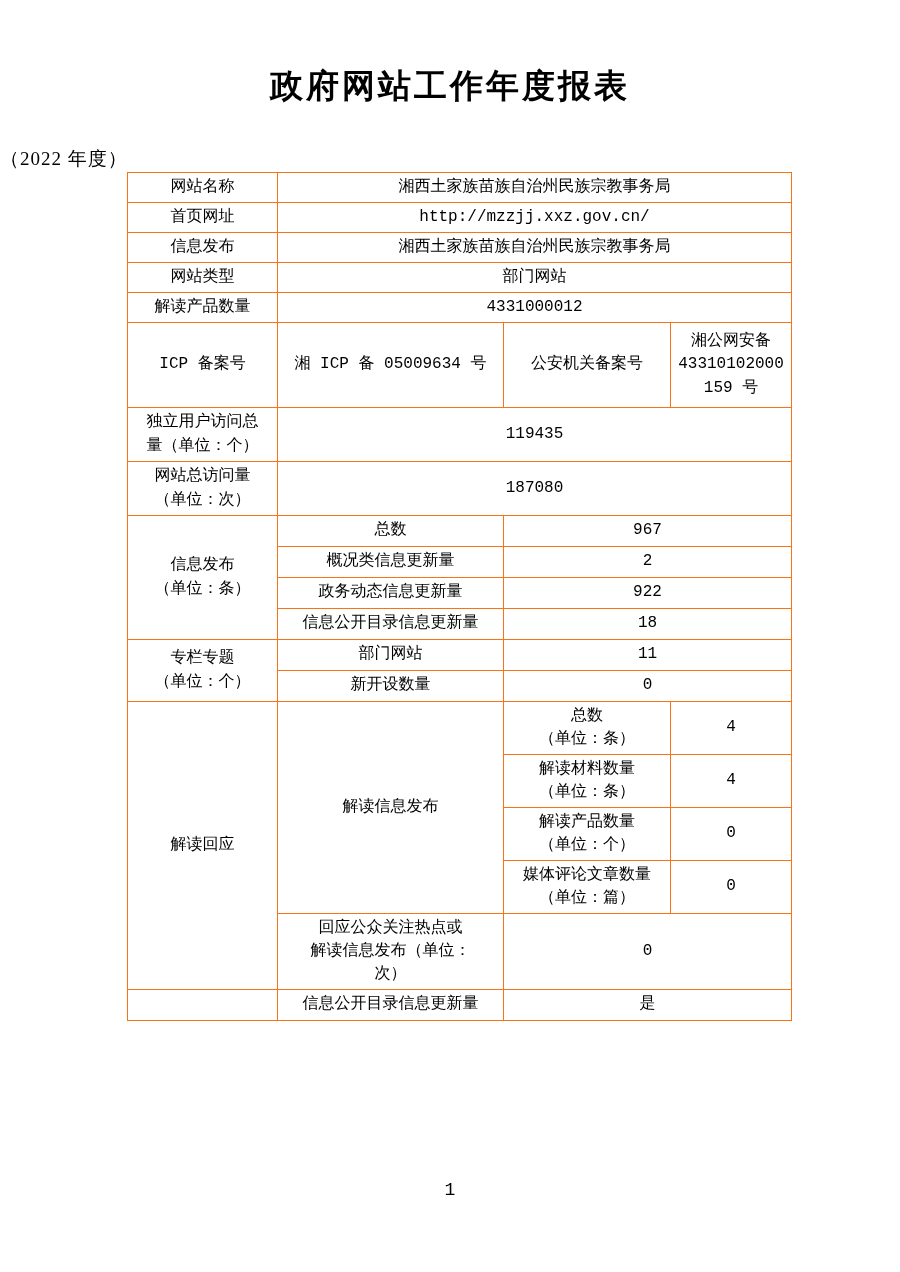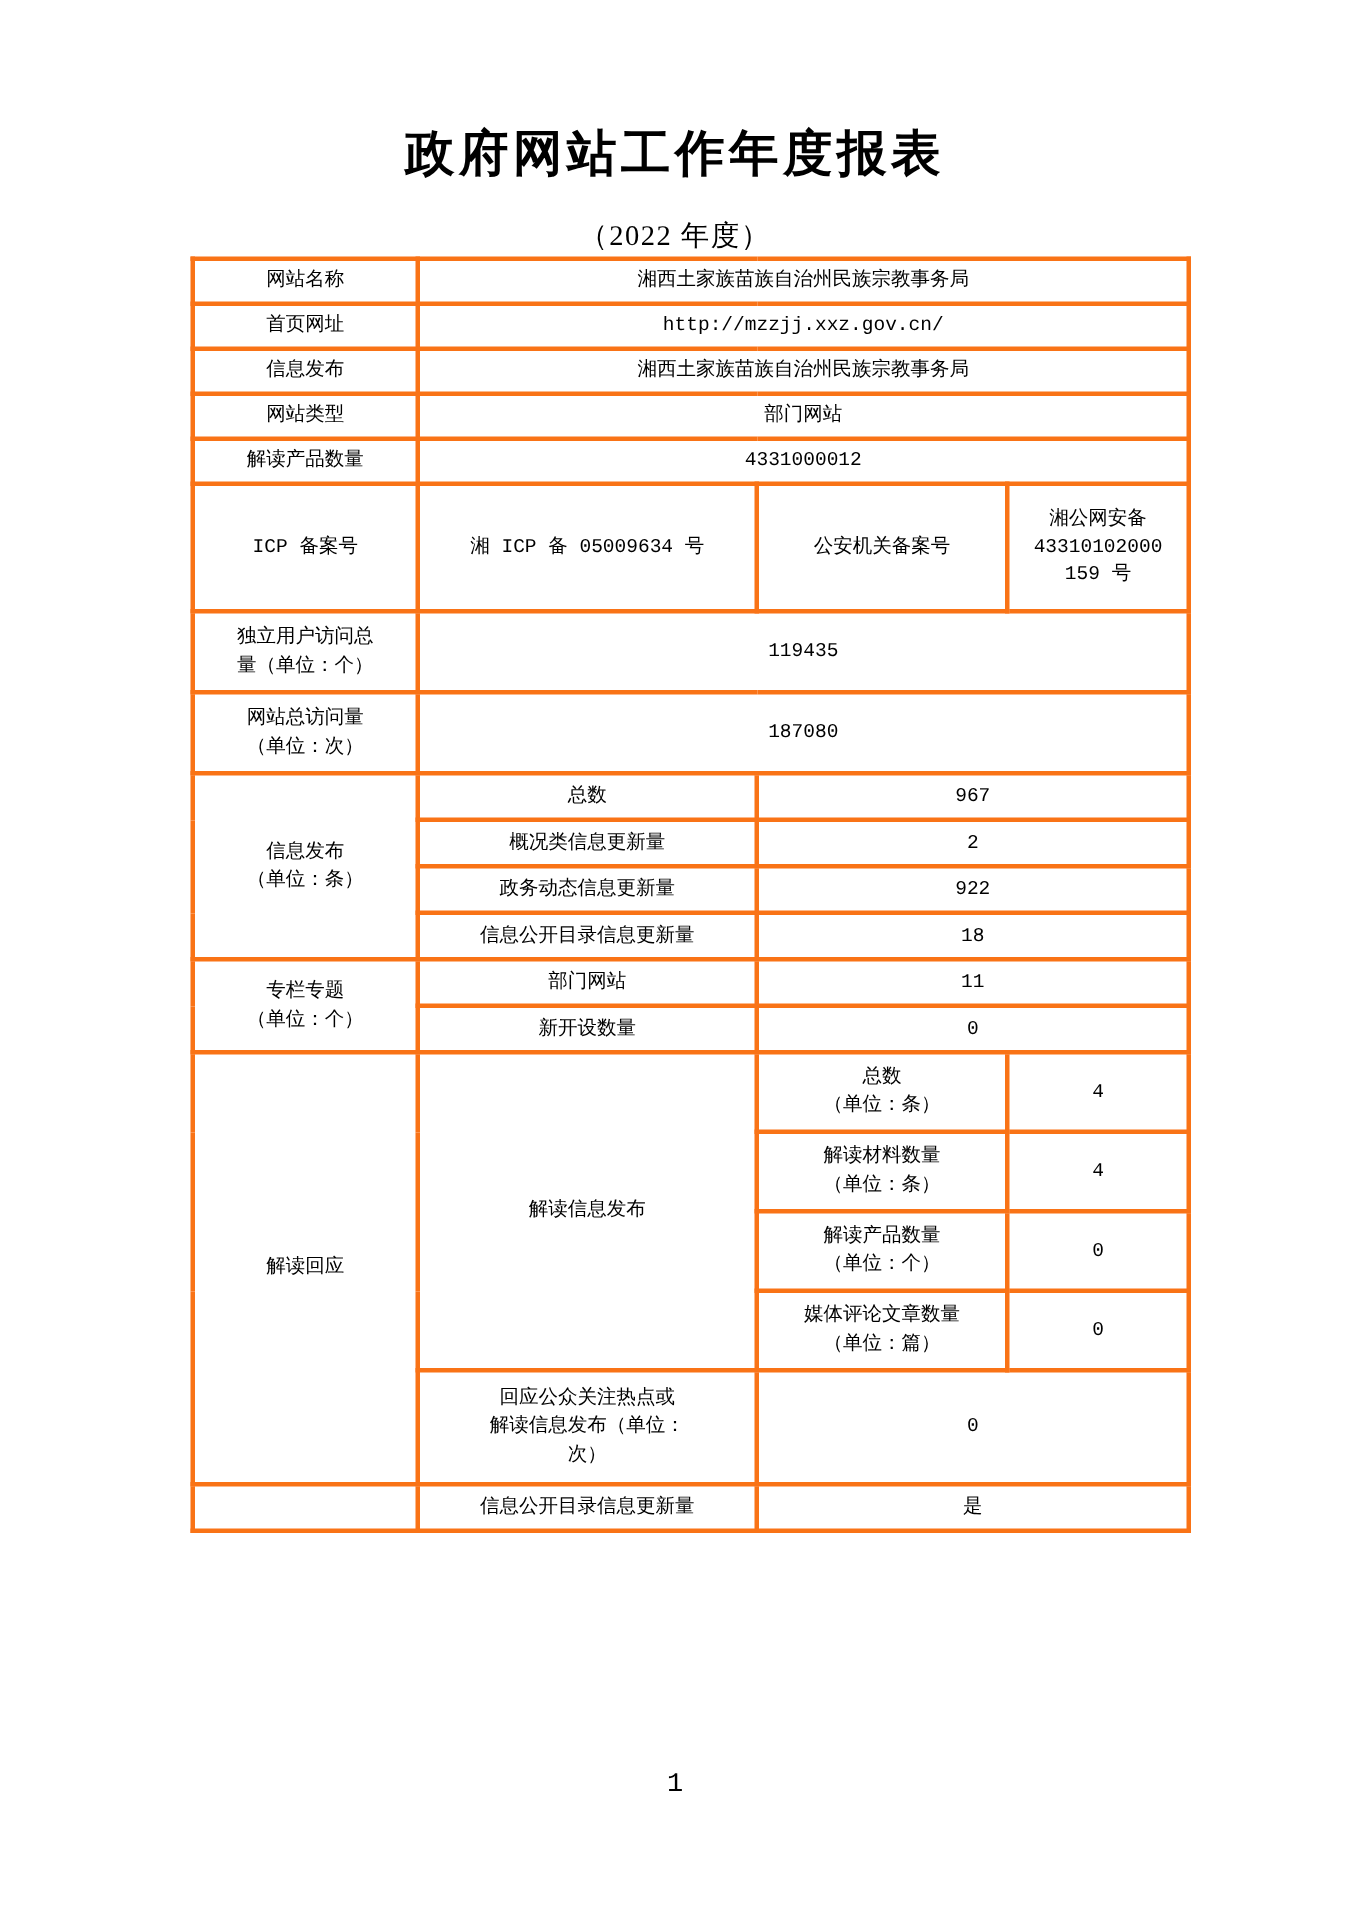--- a/index.html
+++ b/index.html
@@ -8,54 +8,54 @@
     width: 900px;
     height: 1272px;
     margin: 0 auto;
     background: #ffffff;
     color: #000000;
     font-family: "Liberation Serif", "DejaVu Serif", serif;
     overflow: hidden;
     box-sizing: border-box;
   }
   .doc-title {
-    padding-top: 80px;
+    padding-top: 64px;
     text-align: center;
     font-family: "Liberation Sans", "DejaVu Sans", sans-serif;
     font-weight: 700;
     font-size: 33px;
     line-height: 44px;
     letter-spacing: 3px;
   }
   .doc-subtitle {
-    margin-top: 21px;
-    text-align: center;
+    margin-top: 38px;
+    text-align: left;
     font-size: 19px;
     line-height: 26px;
     letter-spacing: 1px;
   }
   .reporting-unit {
     margin: 50px 0 6px 127px;
     font-family: "Liberation Sans", "DejaVu Sans", sans-serif;
     font-weight: 700;
     font-size: 17px;
     line-height: 22px;
     letter-spacing: 0.5px;
   }
   table.report {
     border-collapse: collapse;
     table-layout: fixed;
     width: 664px;
     margin-left: 127px;
   }
   table.report td {
-    border: 3px solid #f97316;
+    border: 1px solid #f97316;
     text-align: center;
     vertical-align: middle;
-    font-size: 13px;
+    font-size: 16px;
     line-height: 1.45;
     padding: 2px 3px;
     white-space: pre-line;
     font-family: "Liberation Mono", "DejaVu Sans Mono", monospace;
     overflow: hidden;
   }
   td.police-value { font-size: 16px; letter-spacing: 0; }
   .page-number {
     position: absolute;
     top: 1180px;

